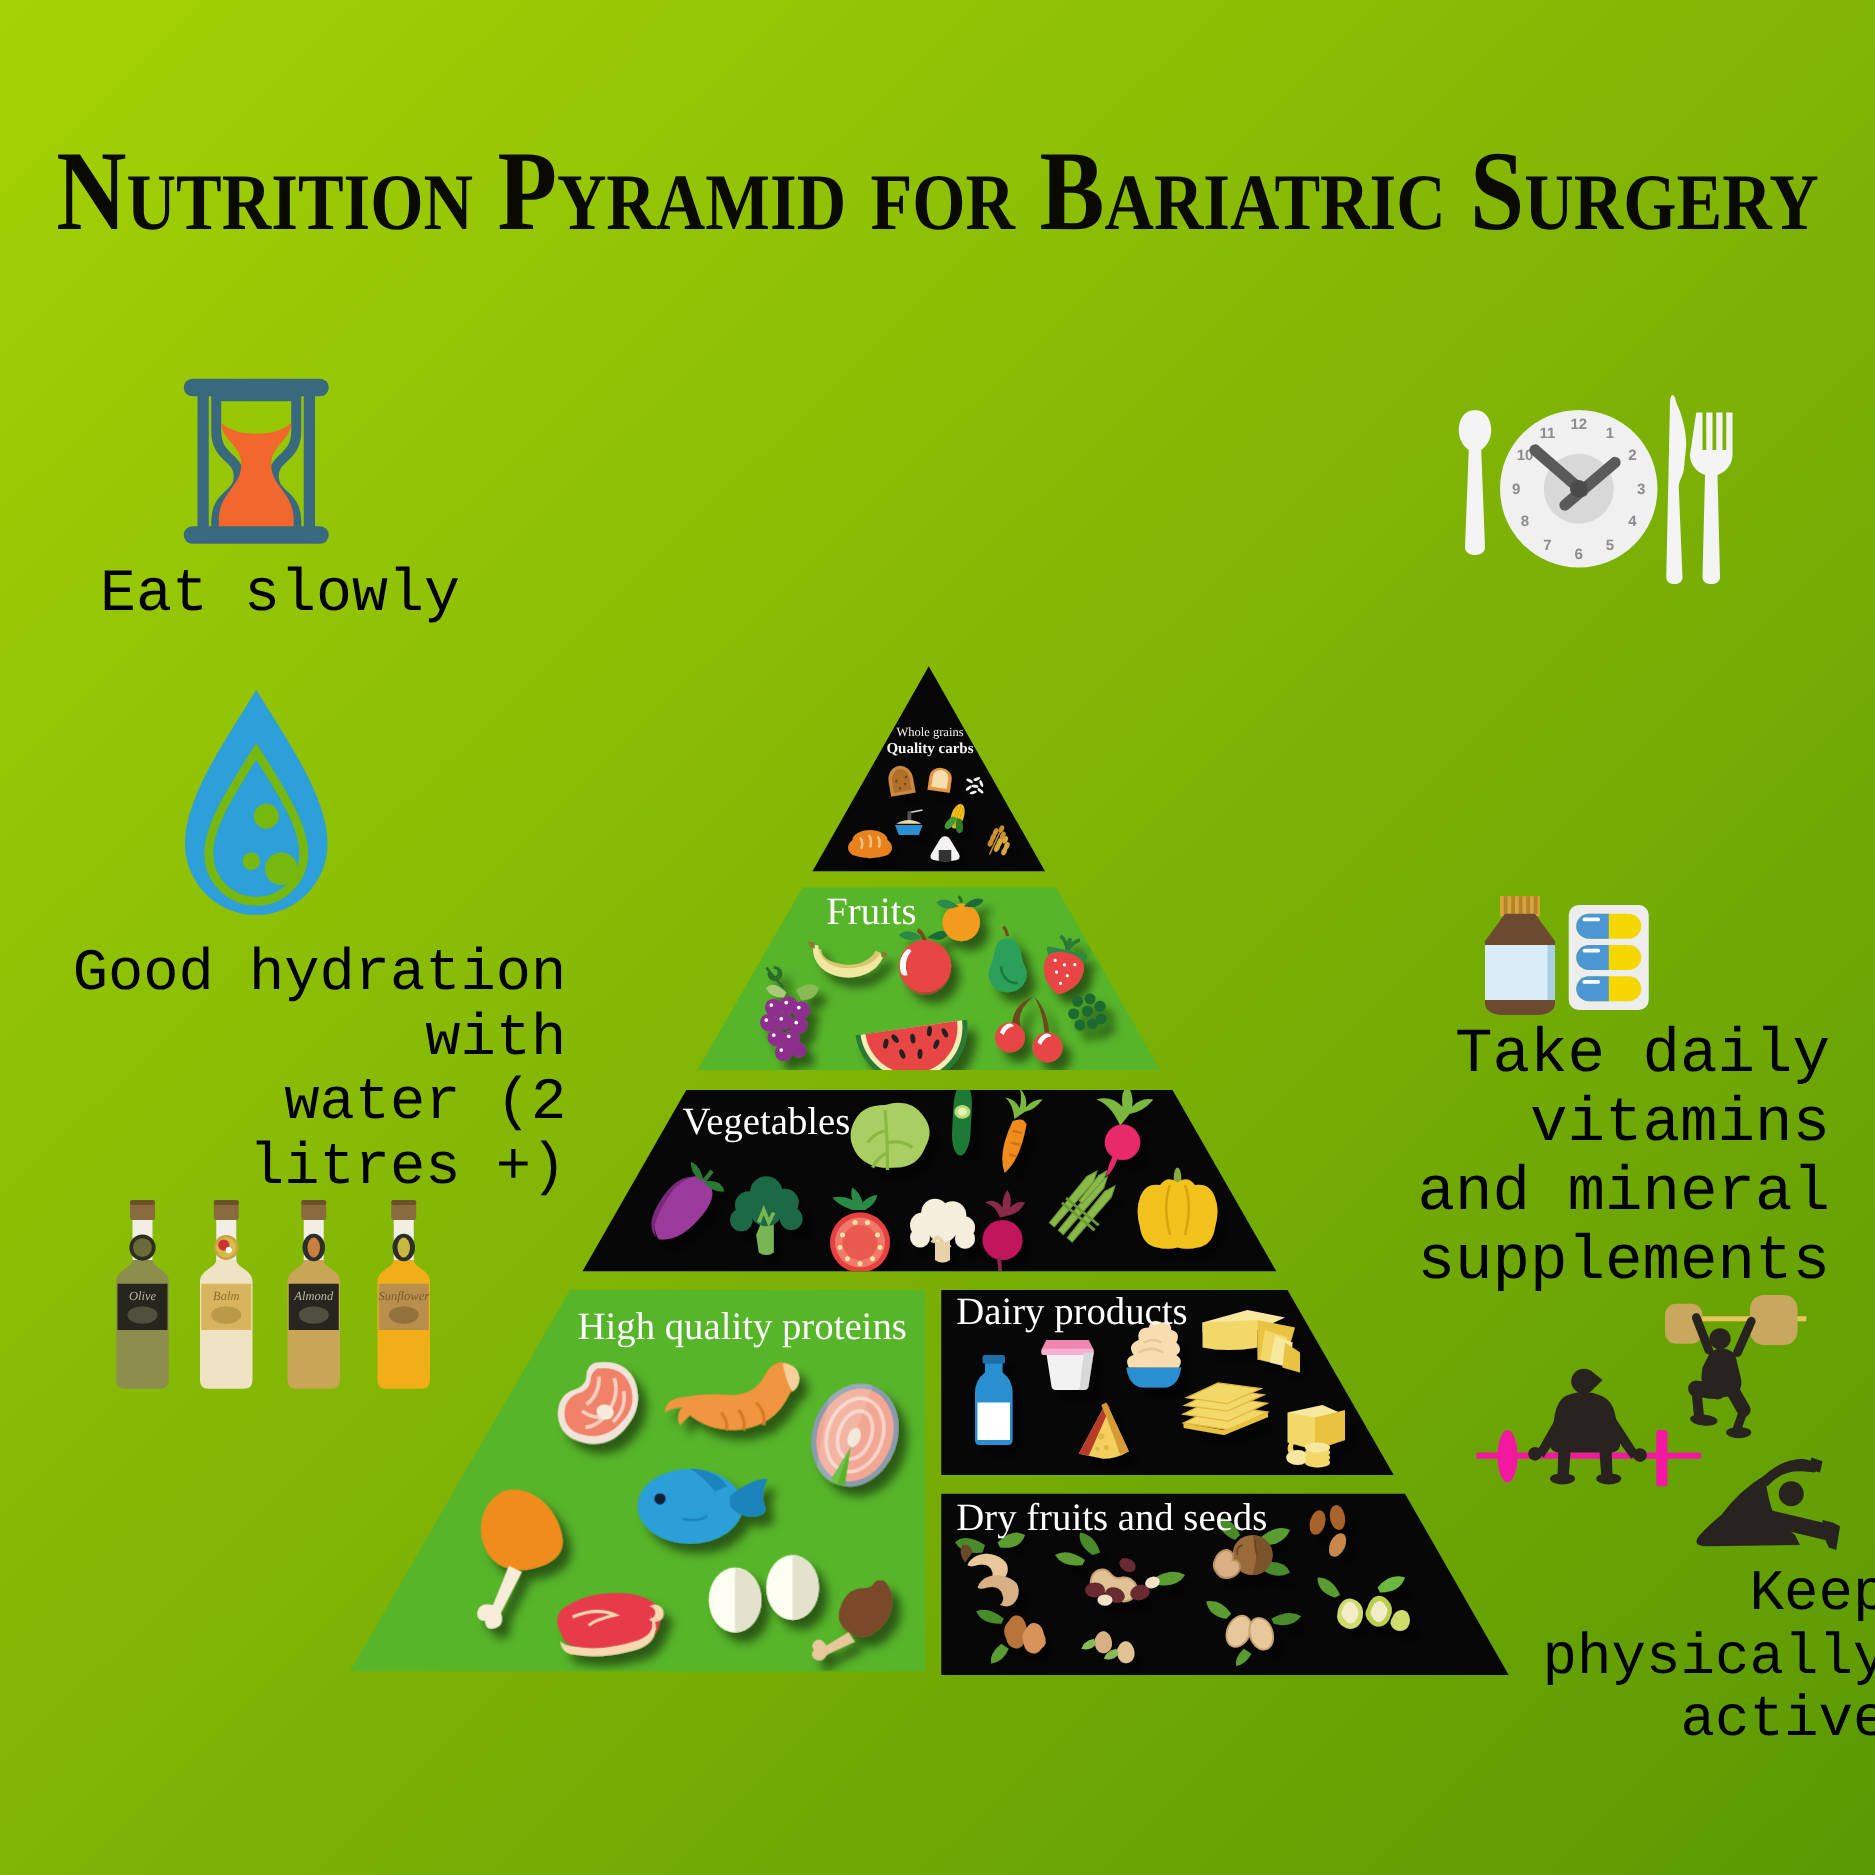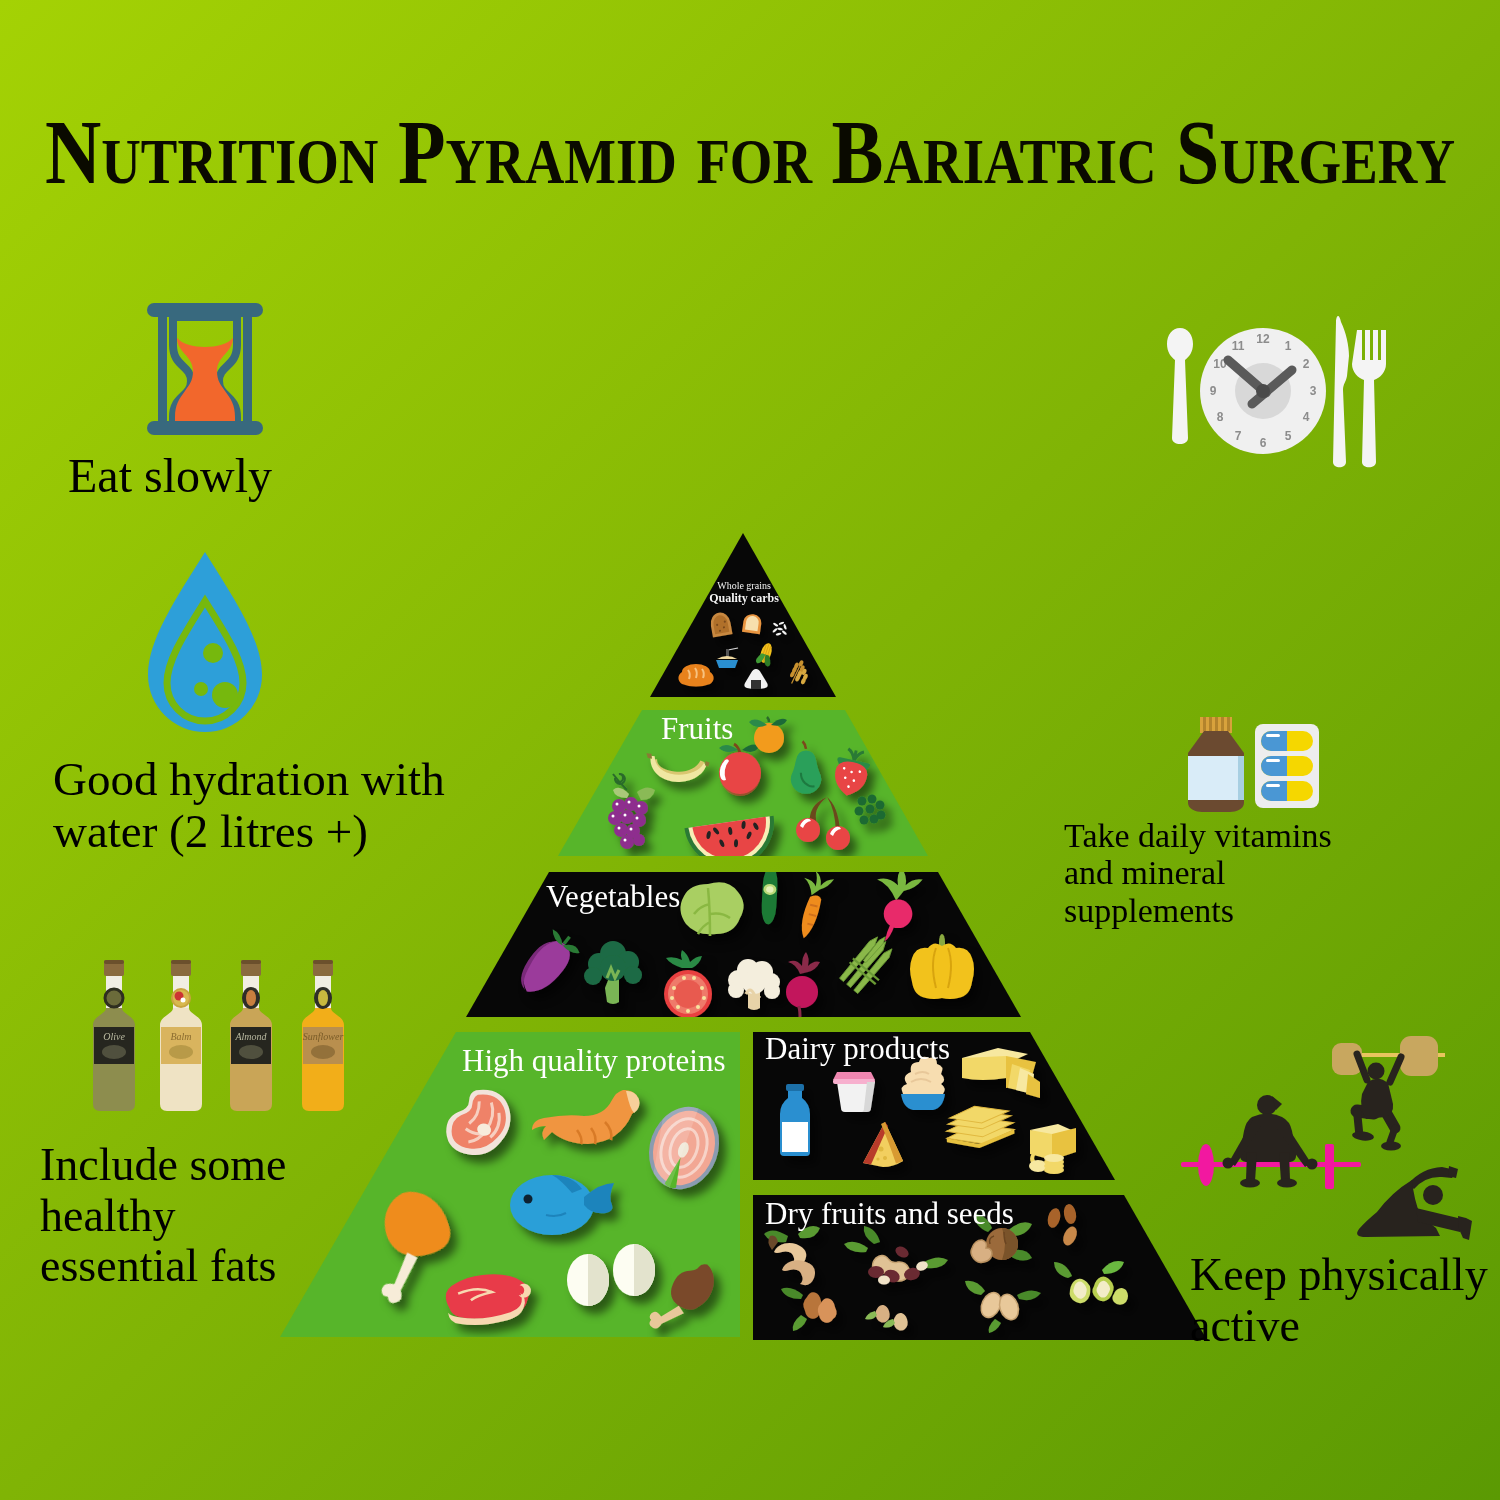--- a/index.html
+++ b/index.html
@@ -1,19 +1,19 @@
 <!DOCTYPE html>
 <html><head>
 <meta charset="utf-8">
 <style>
 html,body{margin:0;padding:0}
 #page{position:relative;width:1500px;height:1500px;overflow:hidden;
   font-family:"Liberation Serif",serif;
   background:linear-gradient(to bottom right, #a4d204 0%, #80b405 50%, #5a9903 100%);padding-left:35px;}
-.lbl{position:absolute;color:#000;text-align:left;line-height:1.1;white-space:pre-line;}
+.lbl{position:absolute;color:#000;text-align:right;line-height:1.1;white-space:pre-line;font-family:Liberation Mono, monospace;}
 #scene{position:absolute;left:0;top:0}
 </style>
 </head>
 <body>
 <div id="page">
 <svg id="scene" width="1500" height="1500" viewBox="0 0 1500 1500">
   <defs>
     <filter id="ds" x="-30%" y="-30%" width="160%" height="160%">
           <feDropShadow dx="7" dy="8" stdDeviation="4" flood-color="#000" flood-opacity="0.5"></feDropShadow>
         </filter>
@@ -693,21 +693,18 @@
             </g>
           </g>
     </g>
     <text x="765" y="1224" font-size="31" fill="#fff">Dry fruits and seeds</text>
   </g>
 </svg>
 
 <div class="lbl" style="left:68px;top:450px;width:300px;font-size:48px;">Eat slowly</div>
 <div class="lbl" style="left:53px;top:754px;width:400px;font-size:47px;">Good hydration with
 water (2 litres +)</div>
-<div class="lbl" style="left:40px;top:1140px;width:300px;font-size:46px;">Include some
-healthy
-essential fats</div>
-<div class="lbl" style="left:1064px;top:817px;width:400px;font-size:34px;">Take daily vitamins
+<div class="lbl" style="left:1064px;top:817px;width:400px;font-size:50px;">Take daily vitamins
 and mineral
 supplements</div>
 <div class="lbl" style="left:1190px;top:1250px;width:320px;font-size:46px;">Keep physically
 active</div>
 </div>
 
 </body></html>

